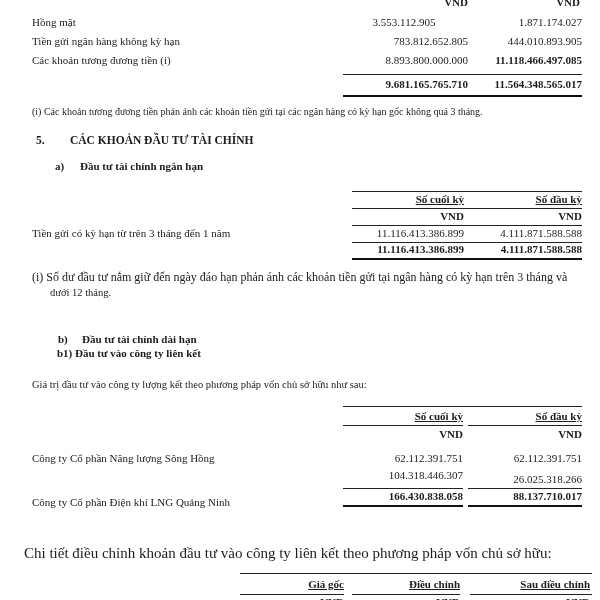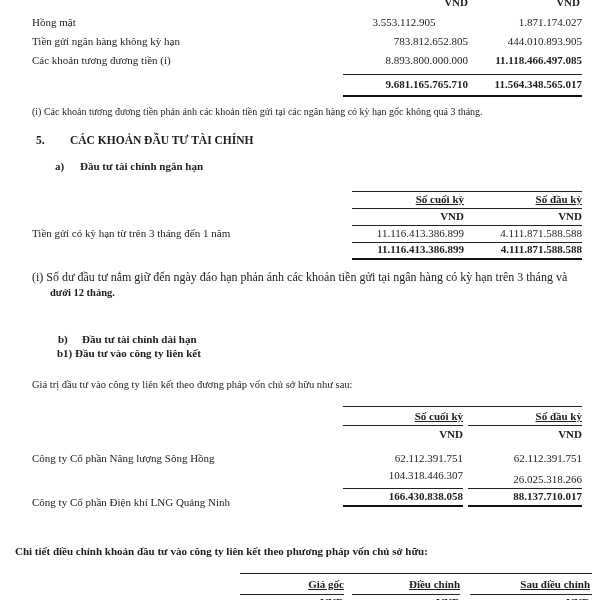--- a/index.html
+++ b/index.html
@@ -65,27 +65,27 @@
   <div class="abs r" style="left:470px;top:227px;width:112px;">4.111.871.588.588</div>
 </div>
 <div class="line" style="left:352px;top:242px;width:230px;"></div>
 <div>
   <div class="abs r b" style="left:352px;top:243px;width:112px;">11.116.413.386.899</div>
   <div class="abs r b" style="left:470px;top:243px;width:112px;">4.111.871.588.588</div>
 </div>
 <div class="line thick" style="left:352px;top:258px;width:230px;"></div>
 
 <div class="abs" style="left:32px;top:270px;font-size:12px;">(i) Số dư đầu tư nắm giữ đến ngày đáo hạn phản ánh các khoản tiền gửi tại ngân hàng có kỳ hạn trên 3 tháng và</div>
-<div class="abs" style="left:50px;top:287px;font-size:10.5px;font-weight:bold;">dưới 12 tháng.</div>
+<div class="abs" style="left:50px;top:287px;font-size:10.5px;">dưới 12 tháng.</div>
 
 <div class="abs b" style="left:58px;top:333px;">b)</div>
 <div class="abs b" style="left:82px;top:333px;">Đầu tư tài chính dài hạn</div>
 <div class="abs b" style="left:57px;top:347px;">b1) Đầu tư vào công ty liên kết</div>
 
-<div class="abs" style="left:32px;top:379px;font-size:10.5px;">Giá trị đầu tư vào công ty liên kết theo đương pháp vốn chủ sở hữu như sau:</div>
+<div class="abs" style="left:32px;top:379px;font-size:10.5px;">Giá trị đầu tư vào công ty lượng kết theo phương pháp vốn chủ sở hữu như sau:</div>
 
 <div class="line" style="left:343px;top:406px;width:239px;"></div>
 <div class="abs r b" style="left:343px;top:410px;width:120px;text-decoration:underline;">Số cuối kỳ</div>
 <div class="abs r b" style="left:470px;top:410px;width:112px;text-decoration:underline;">Số đầu kỳ</div>
 <div class="line" style="left:343px;top:425px;width:120px;"></div>
 <div class="line" style="left:468px;top:425px;width:114px;"></div>
 <div class="abs r b" style="left:343px;top:428px;width:120px;">VND</div>
 <div class="abs r b" style="left:470px;top:428px;width:112px;">VND</div>
 
 <div>
@@ -100,21 +100,21 @@
 </div>
 <div class="line" style="left:343px;top:488px;width:120px;"></div>
 <div class="line" style="left:468px;top:488px;width:114px;"></div>
 <div>
   <div class="abs r b" style="left:343px;top:490px;width:120px;">166.430.838.058</div>
   <div class="abs r b" style="left:470px;top:490px;width:112px;">88.137.710.017</div>
 </div>
 <div class="line thick" style="left:343px;top:505px;width:120px;"></div>
 <div class="line thick" style="left:468px;top:505px;width:114px;"></div>
 
-<div class="abs" style="left:15px;top:545px;font-size:11px;font-weight:bold;">Chi tiết điều chỉnh khoản đầu tư vào công ty liên kết theo phương pháp vốn chủ sở hữu:</div>
+<div class="abs" style="left:24px;top:545px;font-size:15px;">Chi tiết điều chỉnh khoản đầu tư vào công ty liên kết theo phương pháp vốn chủ sở hữu:</div>
 
 <div class="line" style="left:240px;top:573px;width:352px;"></div>
 <div class="abs r b" style="left:240px;top:578px;width:104px;text-decoration:underline;">Giá gốc</div>
 <div class="abs r b" style="left:352px;top:578px;width:108px;text-decoration:underline;">Điều chỉnh</div>
 <div class="abs r b" style="left:470px;top:578px;width:120px;text-decoration:underline;">Sau điều chỉnh</div>
 <div class="line" style="left:240px;top:594px;width:104px;"></div>
 <div class="line" style="left:352px;top:594px;width:108px;"></div>
 <div class="line" style="left:470px;top:594px;width:122px;"></div>
 <div class="abs r b" style="left:240px;top:596px;width:104px;">VND</div>
 <div class="abs r b" style="left:352px;top:596px;width:108px;">VND</div>

